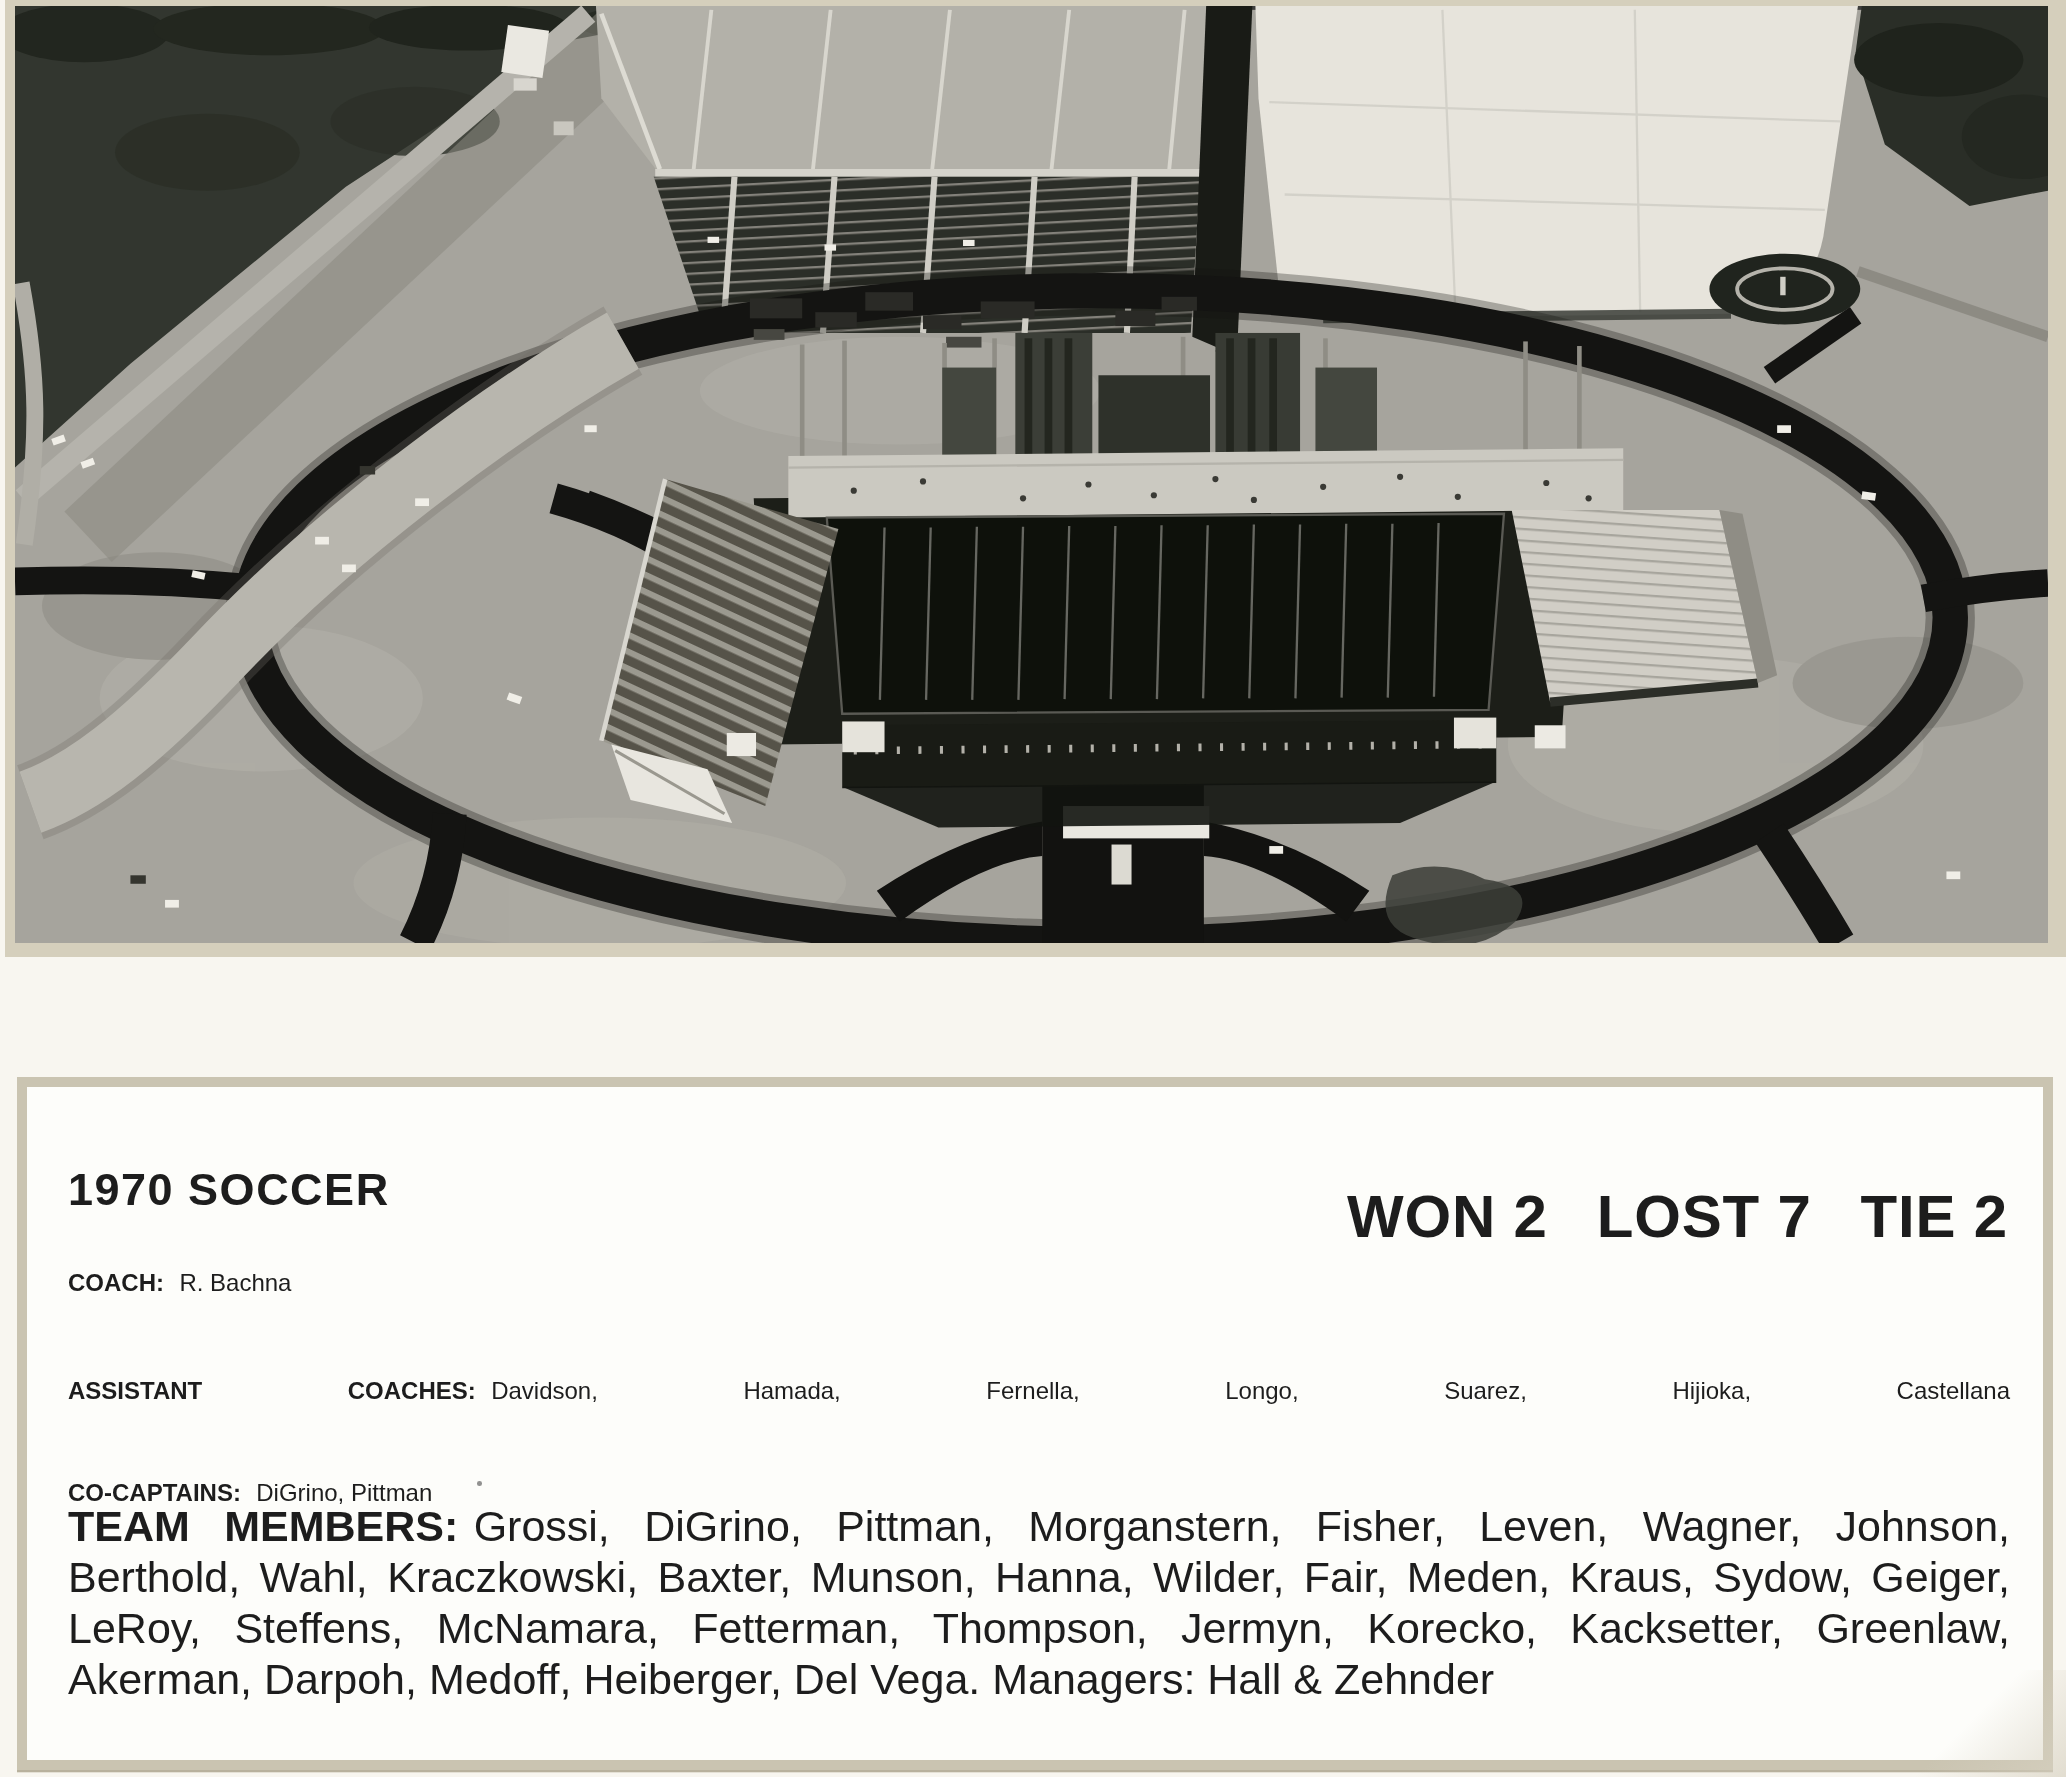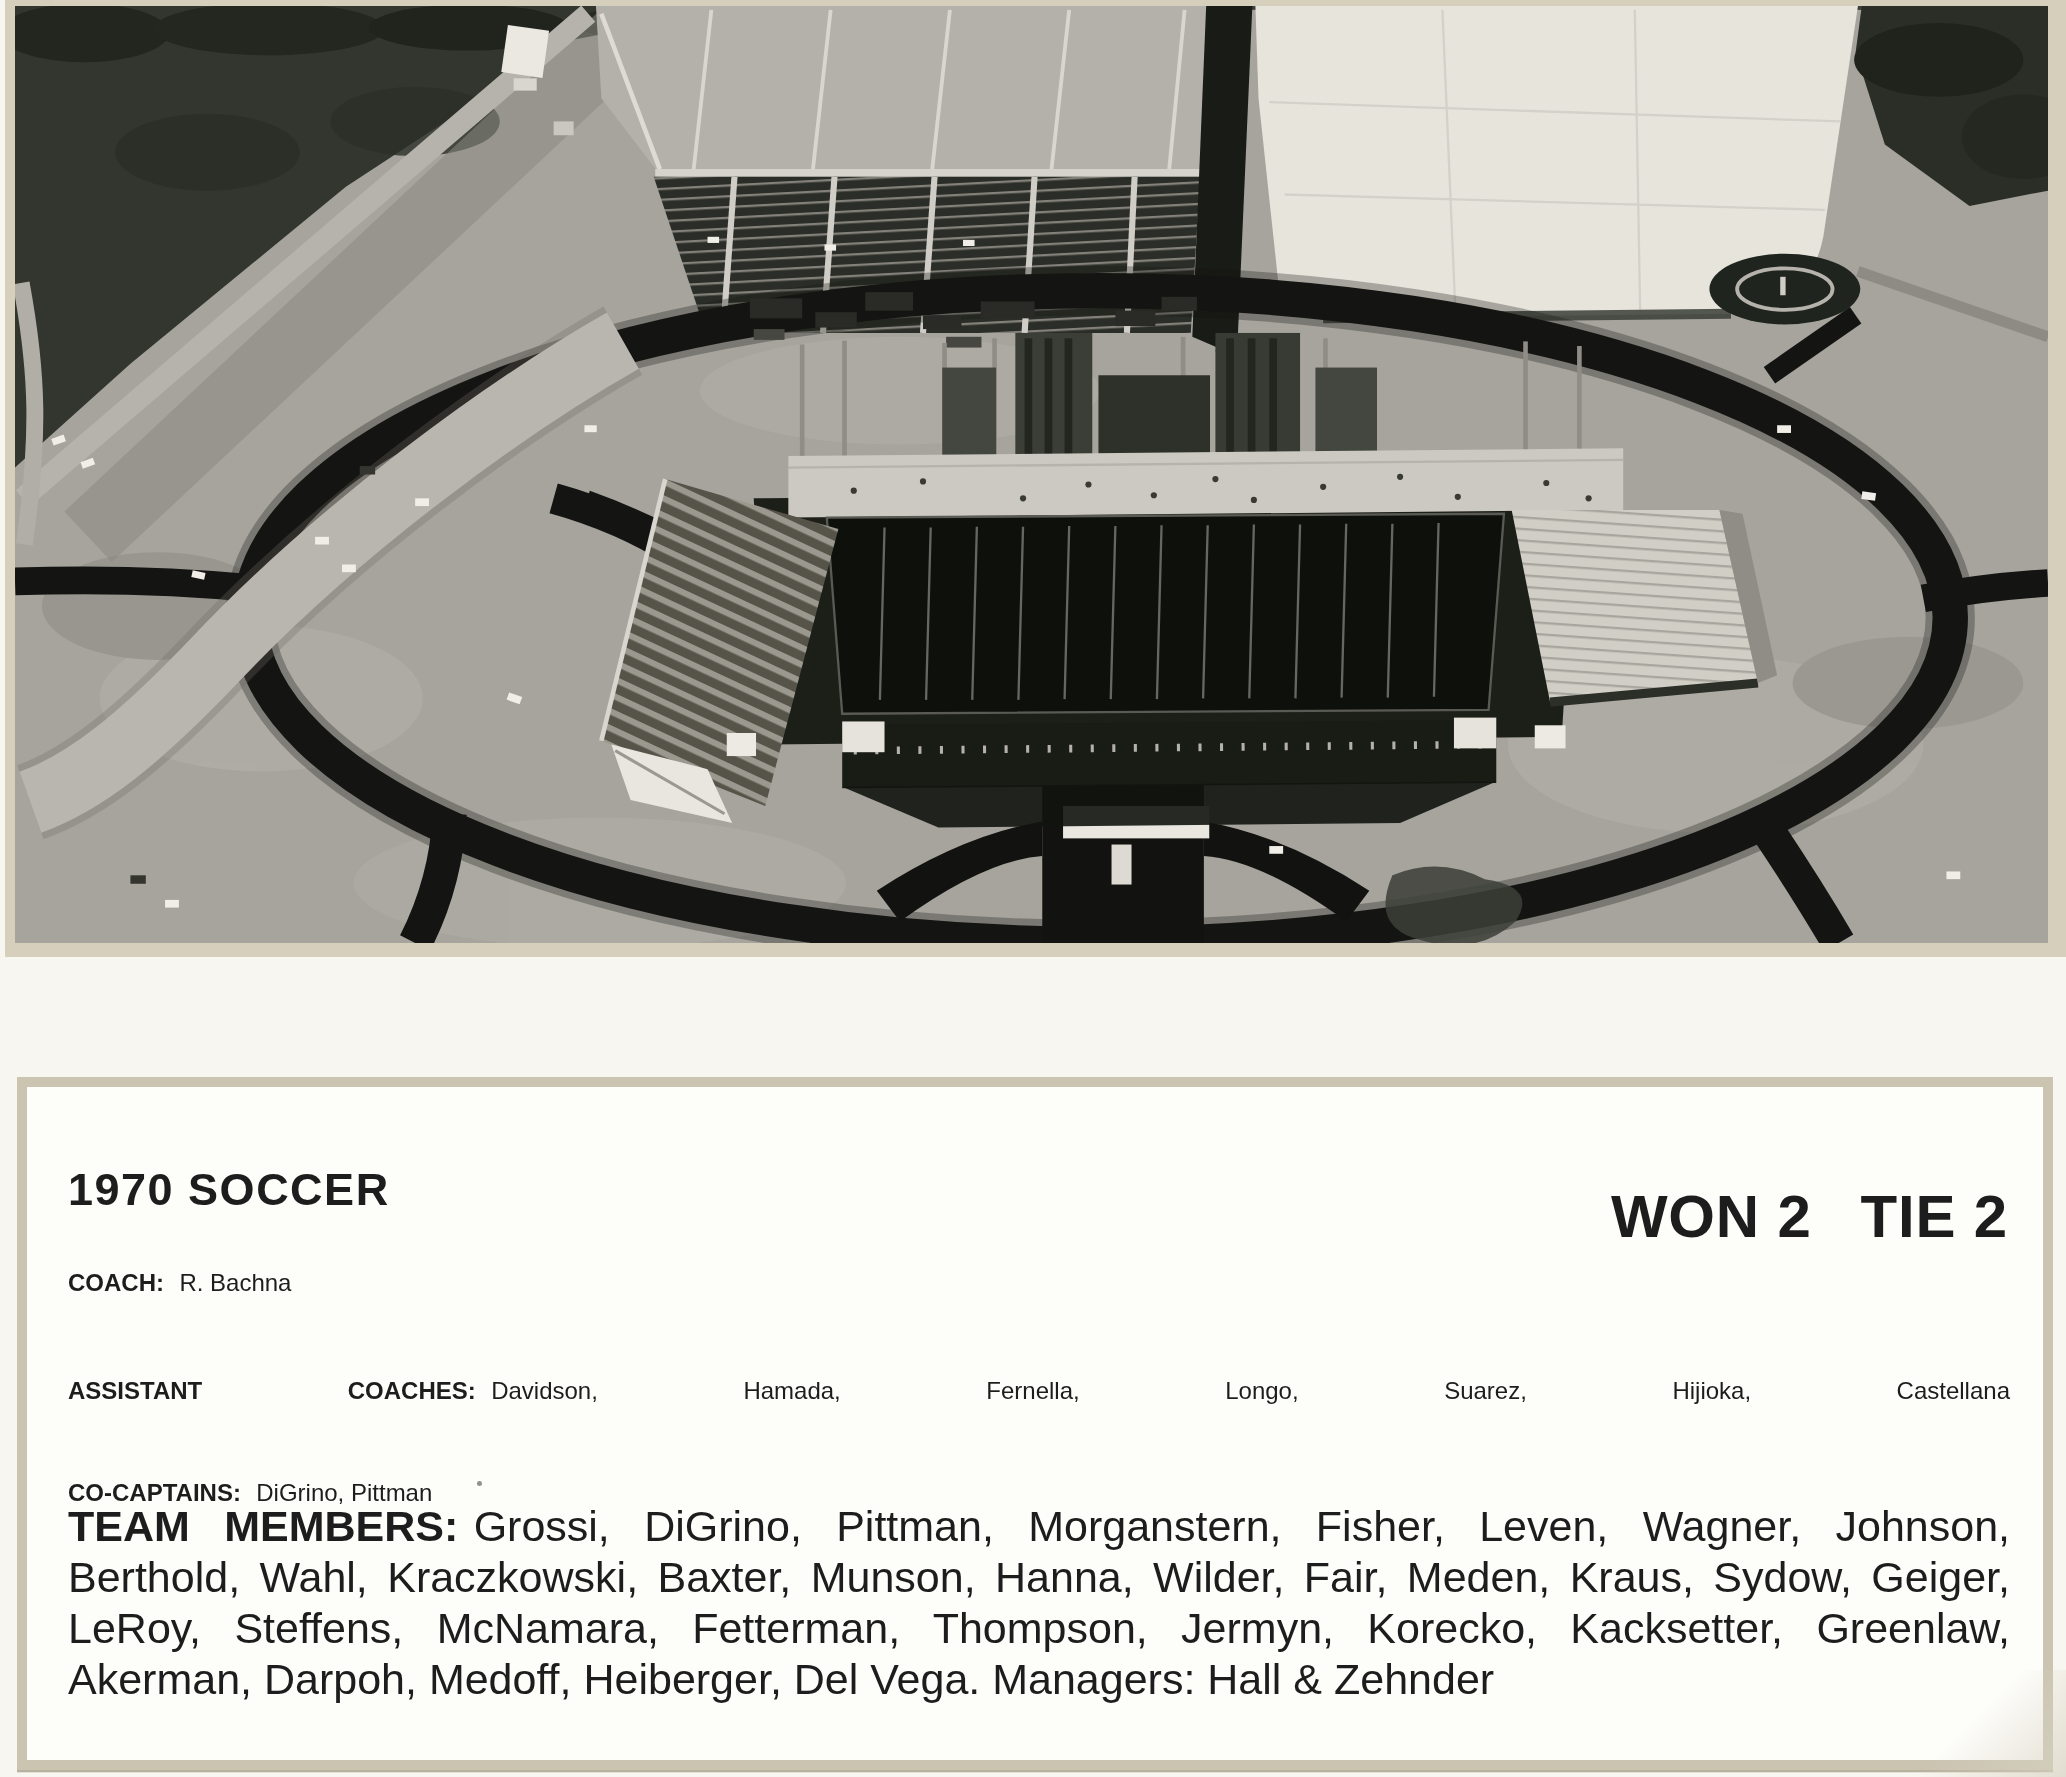--- a/index.html
+++ b/index.html
@@ -317,20 +317,21 @@
 </div>
 
 <div class="caption-card">
   <div class="card-inner"></div>
 </div>
 
 <div class="season-title">1970 SOCCER</div>
 
 <div class="season-record">
   <span>WON 2</span>
+  <span>LOST 7</span>
   <span>TIE 2</span>
 </div>
 
 <div class="cap-line coach-line">
   <span class="label">COACH:</span><span class="value">R. Bachna</span>
 </div>
 
 <div class="cap-line assist-line">
   <span class="label">ASSISTANT COACHES:</span><span class="value">Davidson, Hamada, Fernella, Longo, Suarez, Hijioka, Castellana</span>
 </div>

